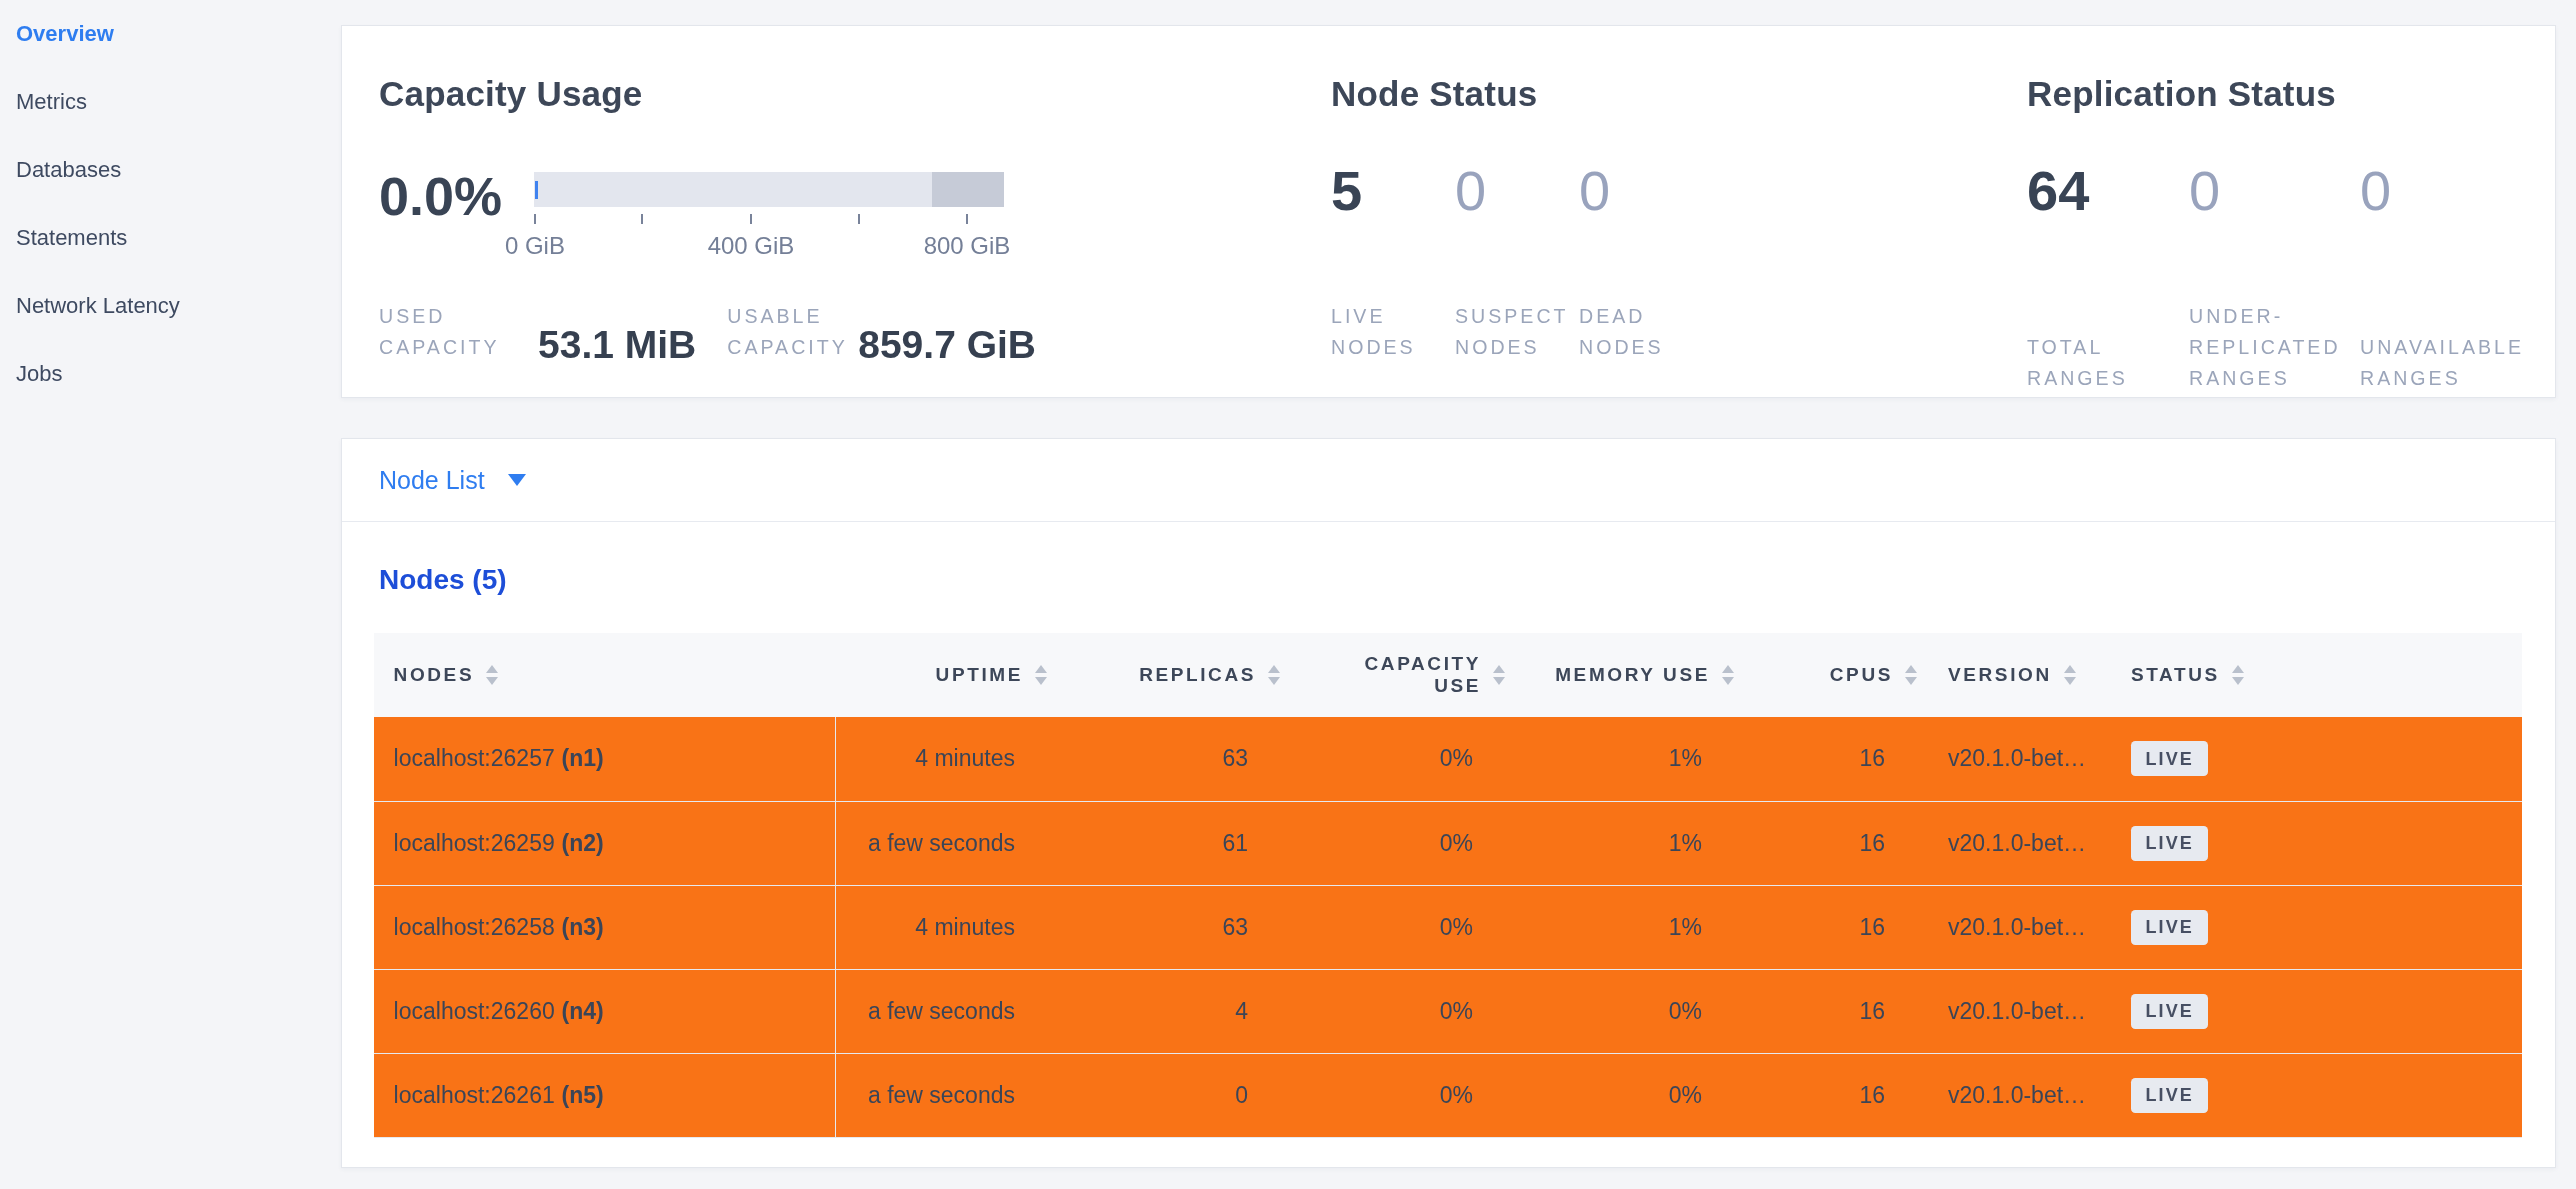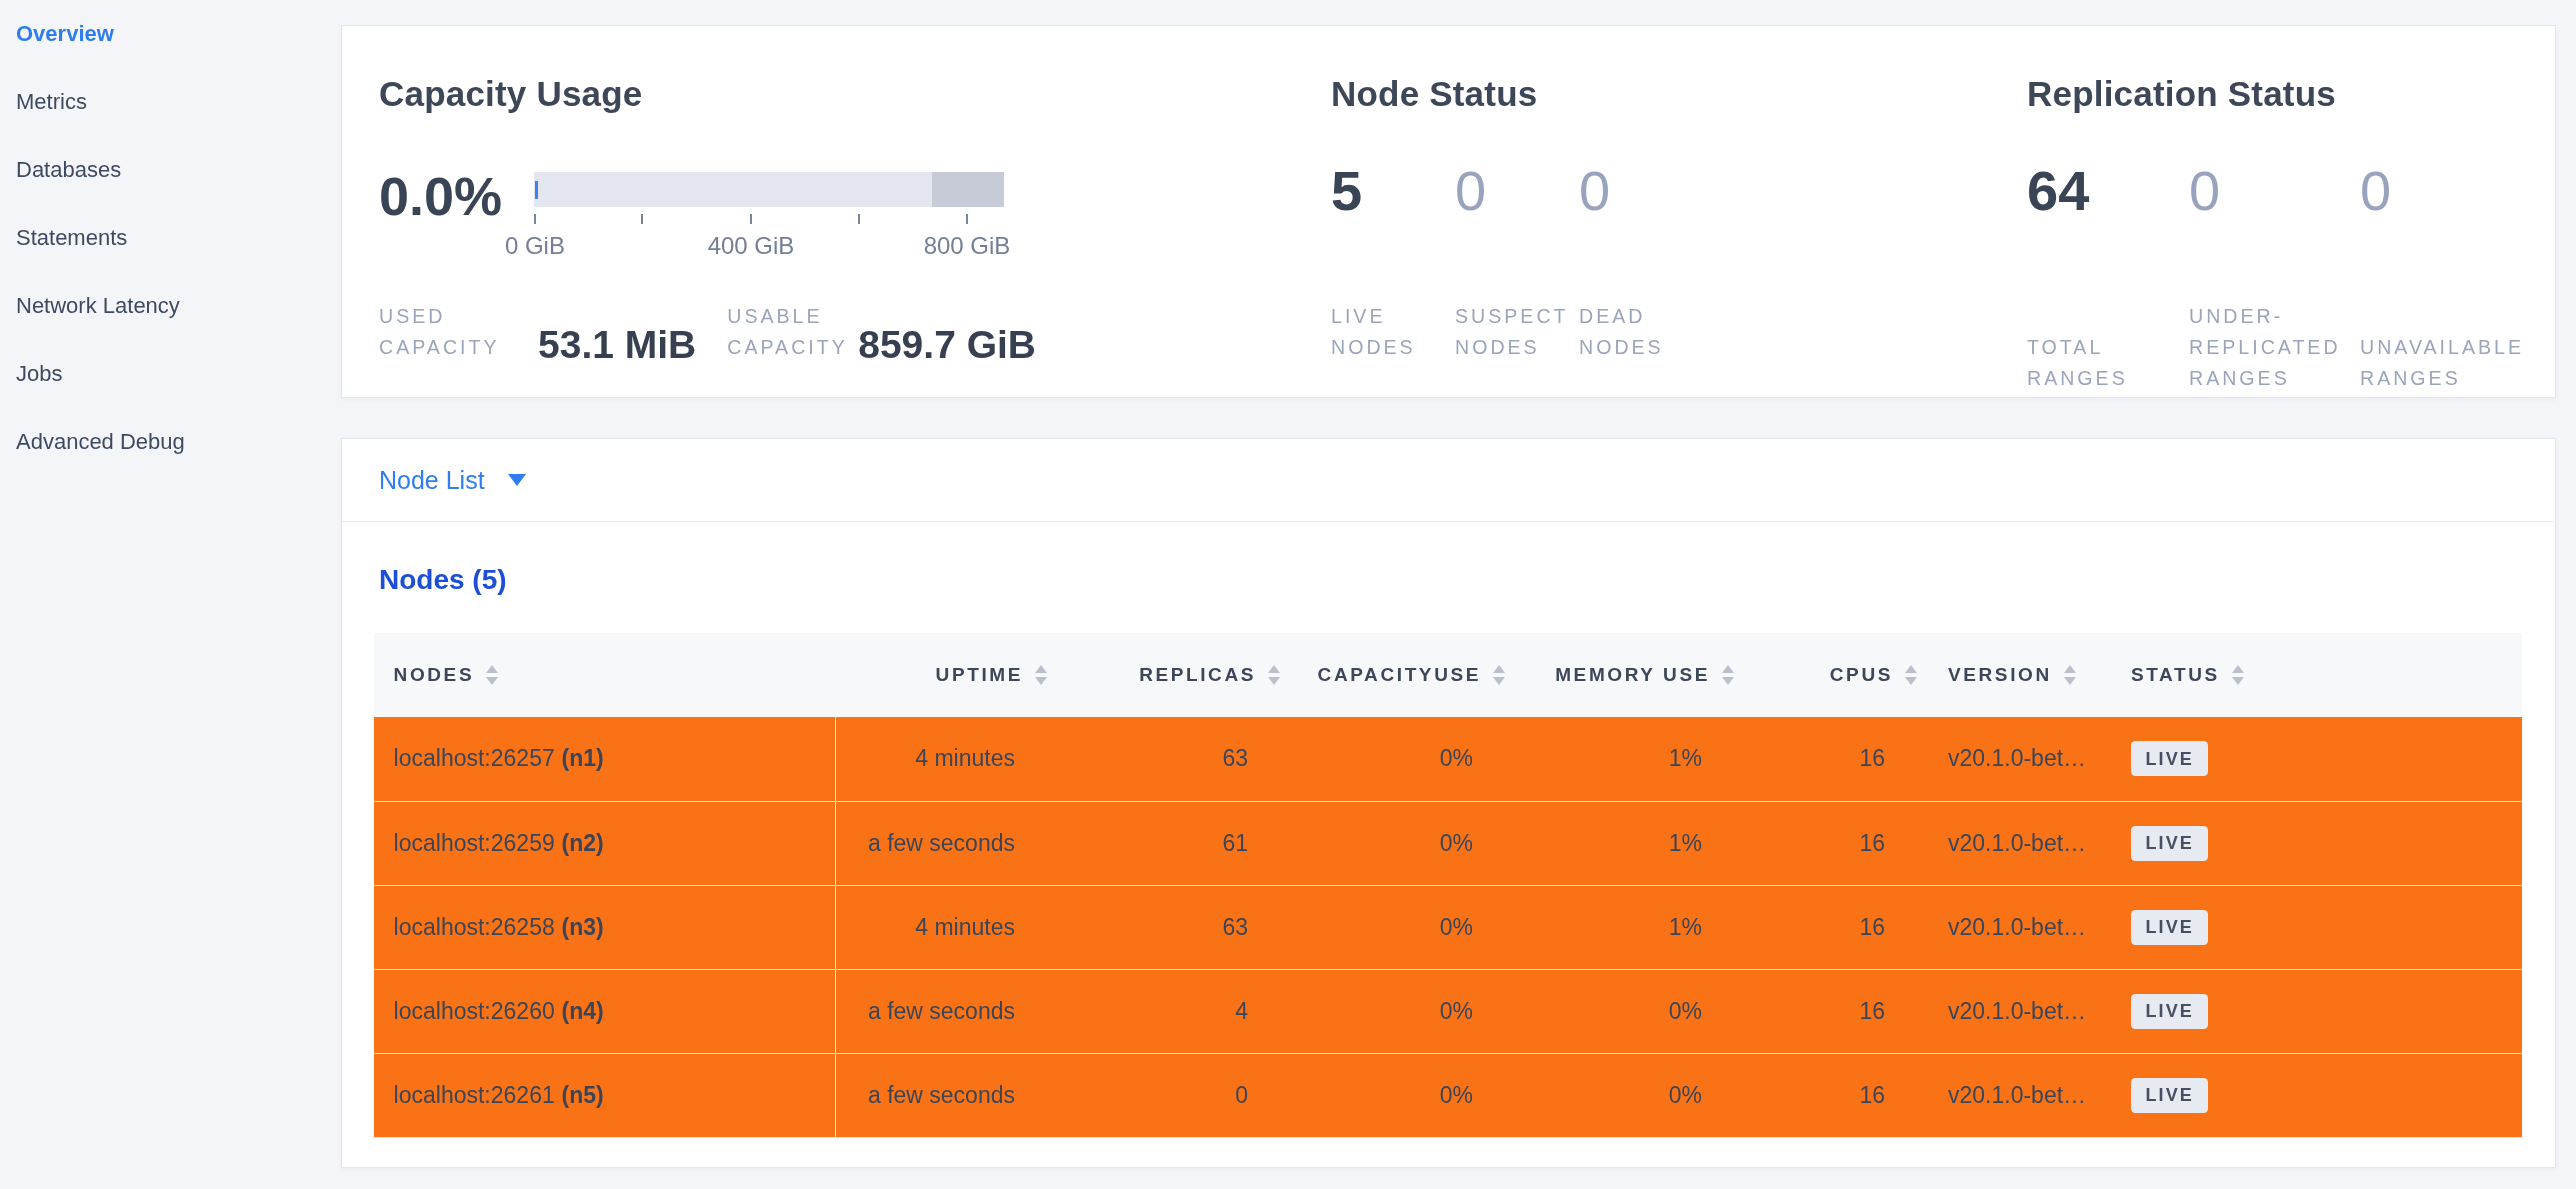--- a/index.html
+++ b/index.html
@@ -60,21 +60,21 @@
   .nodes-title { position:absolute; top:125px; left:37px; font-size:28px; font-weight:700; color:#1d4ed8; }
 
   table.nodes { position:absolute; left:32px; top:194px; width:2148px; border-collapse:collapse; table-layout:fixed; }
   table.nodes th, table.nodes td { height:84px; vertical-align:middle; }
   thead tr { background:#f7f8fa; }
   th { font-size:19px; font-weight:700; letter-spacing:2.6px; color:#3d4759; cursor:pointer; }
   .th-inner { display:flex; align-items:center; }
   .th-inner.left  { justify-content:flex-start; padding-left:19.6px; }
   .th-inner.right { justify-content:flex-end; }
   .th-inner.padL  { padding-left:31px; }
-  .th-multi { display:flex; align-items:flex-end; line-height:22px; }
+  .th-multi { display:flex; flex-direction:column; align-items:flex-end; line-height:22px; }
   .sort { display:flex; flex-direction:column; margin-left:12px; }
   .sort i { display:block; width:0; height:0; border-left:6.8px solid transparent; border-right:6.8px solid transparent; }
   .sort .up { border-bottom:8.5px solid #b9c0cc; margin-bottom:3.4px; }
   .sort .dn { border-top:8.5px solid #b9c0cc; }
 
   tbody td { font-size:23px; color:#3b4557; border-bottom:0.9px solid #e6e9ef; background:#f97316; }
   tbody td.col-nodes { border-right:0.9px solid #e6e9ef; padding-left:19.6px; }
   td.num { text-align:right; padding-right:32px; }
   td.padL { padding-left:31px; }
   .nid { font-weight:700; margin-left:6.8px; }
@@ -88,21 +88,20 @@
 
 <div class="page">
 
   <nav class="sidebar">
     <div class="side-item active"><span>Overview</span></div>
     <div class="side-item"><span>Metrics</span></div>
     <div class="side-item"><span>Databases</span></div>
     <div class="side-item"><span>Statements</span></div>
     <div class="side-item"><span>Network Latency</span></div>
     <div class="side-item"><span>Jobs</span></div>
-    <div class="side-item"><span>Advanced Debug</span></div>
   </nav>
 
   <section class="card card-summary">
 
     <div class="sec sec-cap">
       <div class="panel-title">Capacity Usage</div>
       <div class="cap-pct">0.0%</div>
       <div class="cap-bar">
         <div class="bar-track">
           <div class="bar-dark"></div>

